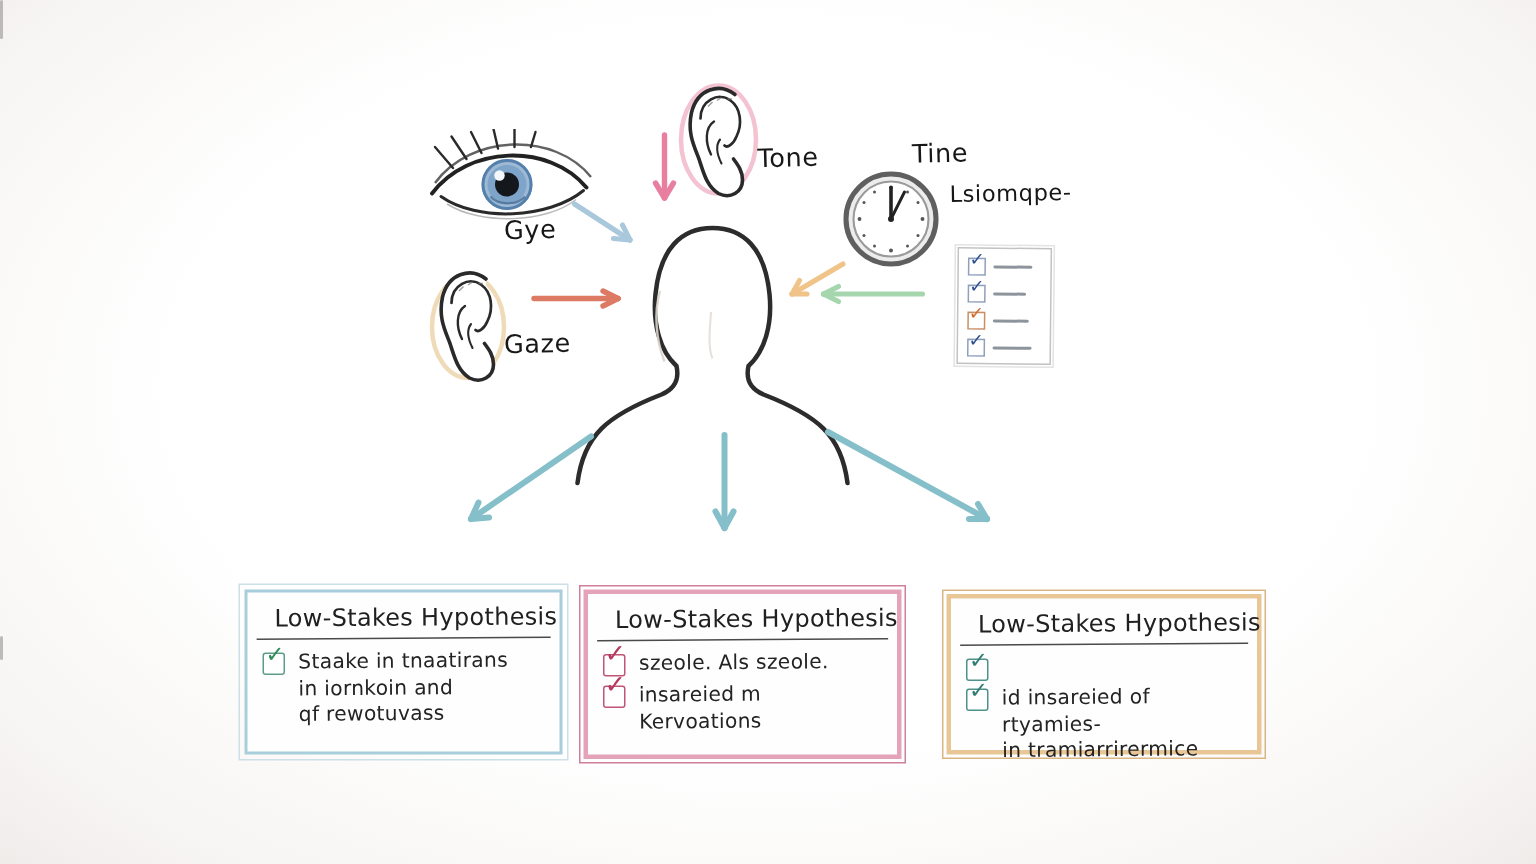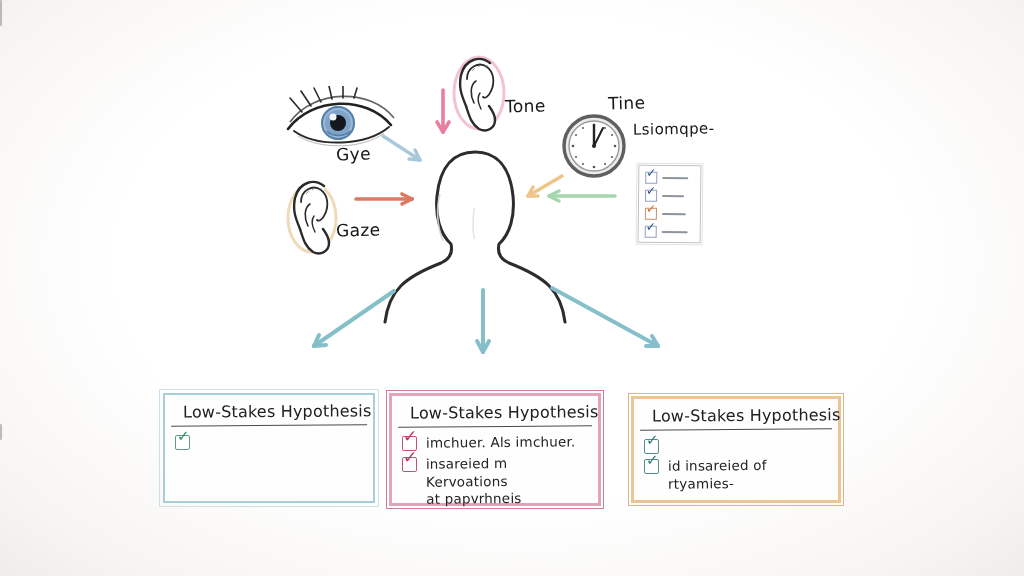--- a/index.html
+++ b/index.html
@@ -199,59 +199,64 @@
     </g>
   </svg>
 
   <div class="hypo blue" style="left:163px;top:393px;width:212px;height:110px;">
     <div class="title">Low-Stakes Hypothesis</div>
     <div class="items">
       <div class="item">
         <span class="cb cb-green">
             <span class="tick">✓</span>
           </span>
+        <div class="lines">
+          <div>Staake in tnaatirans</div>
+          <div>in iornkoin and</div>
+          <div>qf rewotuvass</div>
+        </div>
       </div>
     </div>
   </div>
 
   <div class="hypo pink" style="left:389px;top:393px;width:212px;height:113px;">
     <div class="title">Low-Stakes Hypothesis</div>
     <div class="items">
       <div class="item">
         <span class="cb cb-pink">
             <span class="tick">✓</span>
           </span>
         <div class="lines">
-          <div>imchuer. Als imchuer.</div>
+          <div>szeole. Als szeole.</div>
         </div>
       </div>
       <div class="item">
         <span class="cb cb-pink">
             <span class="tick">✓</span>
           </span>
         <div class="lines">
           <div>insareied m Kervoations</div>
-          <div>at papvrhneis</div>
         </div>
       </div>
     </div>
   </div>
 
   <div class="hypo tan" style="left:631px;top:396px;width:210px;height:107px;">
     <div class="title">Low-Stakes Hypothesis</div>
     <div class="items">
       <div class="item">
         <span class="cb cb-teal">
             <span class="tick">✓</span>
           </span>
       </div>
       <div class="item">
         <span class="cb cb-teal">
             <span class="tick">✓</span>
           </span>
         <div class="lines">
           <div>id insareied of rtyamies-</div>
+          <div>in tramiarrirermice</div>
         </div>
       </div>
     </div>
   </div>
 
 </div>
 
 </body></html>

